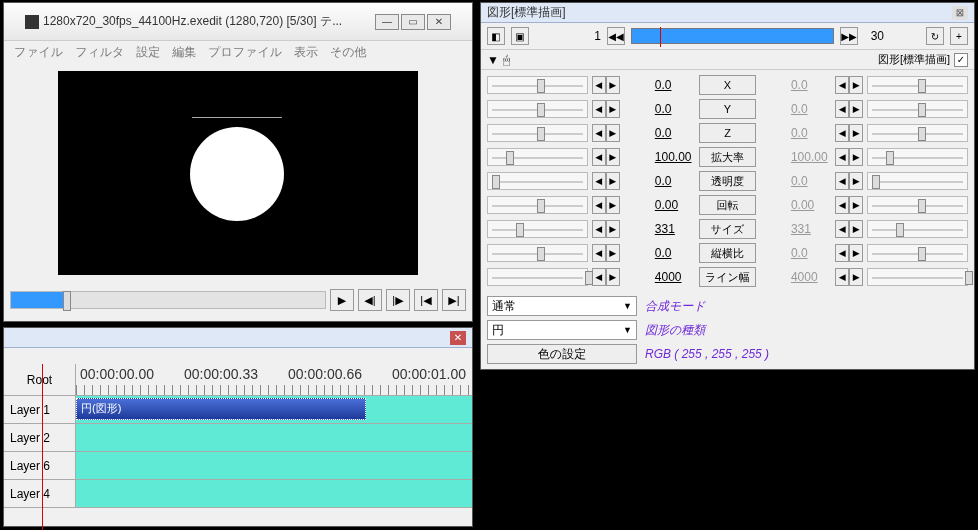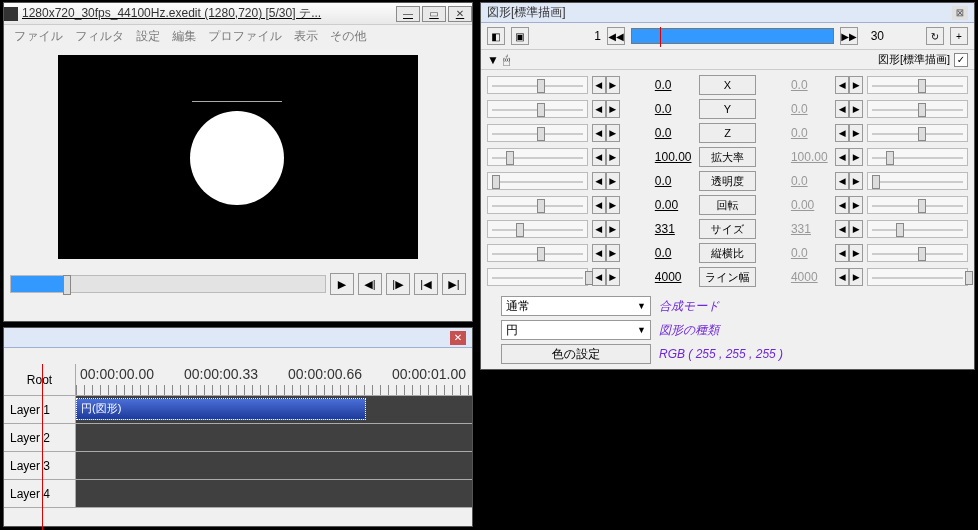--- a/index.html
+++ b/index.html
@@ -1,19 +1,19 @@
 <!DOCTYPE html>
 <html><head>
 <meta charset="utf-8">
 <style>
 * { box-sizing: border-box; margin: 0; padding: 0; font-family: "MS UI Gothic", sans-serif; font-size: 12px; }
 body { background: #000; width: 978px; height: 530px; position: relative; overflow: hidden; }
 
 .window { position: absolute; background: #f0f0f0; border: 1px solid #555; }
-.titlebar { height: 22px; background: linear-gradient(#fdfdfd,#e8e8e8); border-bottom: 1px solid #ccc; display: flex; align-items: center; padding: 0 0; text-decoration: underline; }
+.titlebar { height: 38px; background: linear-gradient(#fdfdfd,#e8e8e8); border-bottom: 1px solid #ccc; display: flex; align-items: center; padding: 0 21px; }
 .titlebar .icon { width: 14px; height: 14px; background: #333; margin-right: 4px; }
 .titlebar .title { flex: 1; white-space: nowrap; overflow: hidden; text-overflow: ellipsis; color: #333; }
 .winbtns { display: flex; gap: 2px; }
 .winbtn { width: 24px; height: 16px; border: 1px solid #8a8a8a; background: #e9e9e9; font-size: 10px; line-height: 14px; text-align: center; color: #444; cursor: pointer; }
 
 
 #win-preview { left: 3px; top: 2px; width: 470px; height: 320px; }
 .menubar { height: 22px; display: flex; align-items: center; gap: 12px; padding: 0 10px; color: #7a7a7a; }
 .menubar span { cursor: pointer; }
 .preview-area { background: #f0f0f0; padding: 8px 50px; }
@@ -31,21 +31,21 @@
 .tl-title { height: 20px; background: #dfe8f6; border-bottom: 1px solid #a0b0d0; display: flex; align-items: center; padding: 0 6px; color: #333; }
 .tl-close { width: 16px; height: 14px; background: #c75050; color: #fff; font-size: 10px; text-align: center; line-height: 14px; margin-left: auto; cursor: pointer; }
 .tl-body { display: flex; flex-direction: column; margin-top: 16px; }
 .tl-ruler { display: flex; height: 32px; border-bottom: 1px solid #aaa; }
 .tl-root { width: 72px; border-right: 1px solid #aaa; display: flex; align-items: center; justify-content: center; background: #f0f0f0; }
 .ruler-area { flex: 1; position: relative; background: #f0f0f0; overflow: hidden; }
 .ruler-tick { position: absolute; top: 2px; font-size: 14px; color: #333; }
 .ruler-marks { position: absolute; bottom: 0; left: 0; right: 0; height: 10px; background: repeating-linear-gradient(90deg,#888 0,#888 1px,transparent 1px,transparent 8px); }
 .tl-row { display: flex; height: 28px; border-bottom: 1px solid #aaa; }
 .tl-label { width: 72px; border-right: 1px solid #aaa; display: flex; align-items: center; padding-left: 6px; background: #f0f0f0; }
-.tl-track { flex: 1; position: relative; background: #404040; }
+.tl-track { flex: 1; position: relative; background: #5eead4; }
 .clip { position: absolute; left: 0; top: 2px; height: 22px; width: 290px; background: linear-gradient(#4a6fd8,#1e3a9a); border: 1px dotted #fff; color: #fff; padding: 2px 4px; font-size: 11px; }
 .playhead { position: absolute; left: 38px; top: 0; bottom: 0; width: 1px; background: #d00; }
 .tl-tracks { position: relative; }
 
 
 #win-prop { left: 480px; top: 2px; width: 495px; height: 368px; }
 .prop-title { height: 20px; background: #dfe8f6; border-bottom: 1px solid #a0b0d0; display: flex; align-items: center; padding: 0 6px; color: #333; }
 .prop-top { display: flex; align-items: center; padding: 4px 6px; gap: 6px; border-bottom: 1px solid #ccc; }
 .smallbtn { width: 18px; height: 18px; border: 1px solid #999; background: #eee; font-size: 10px; display: flex; align-items: center; justify-content: center; cursor: pointer; }
 .frameno { min-width: 20px; text-align: right; }
@@ -61,21 +61,21 @@
 .slider .st { position: absolute; top: 8px; left: 4px; right: 4px; height: 2px; background: #ccc; }
 .slider .sh { position: absolute; top: 2px; width: 8px; height: 14px; background: #ddd; border: 1px solid #888; }
 .slider.w1 { width: 110px; }
 .slider.w2 { width: 110px; }
 .arrowpair { display: flex; }
 .ab { width: 14px; height: 18px; border: 1px solid #999; background: #eee; font-size: 9px; display: flex; align-items: center; justify-content: center; cursor: pointer; }
 .val { width: 44px; text-align: left; text-decoration: underline; color: #000; margin-left: 31px; }
 .val.dim { color: #999; }
 .namebtn { width: 62px; height: 20px; border: 1px solid #999; background: #eee; text-align: center; line-height: 18px; cursor: pointer; font-size: 11px; }
 
-.prop-bottom { padding: 4px 20px; display: flex; flex-direction: column; gap: 4px; }
+.prop-bottom { padding: 4px 6px; display: flex; flex-direction: column; gap: 4px; }
 .brow { display: flex; align-items: center; gap: 8px; }
 .combo { flex: 0 0 150px; height: 20px; border: 1px solid #999; background: #fff; display: flex; align-items: center; padding: 0 4px; cursor: pointer; }
 .combo .dd { margin-left: auto; font-size: 9px; }
 .blabel { color: #6d28d9; font-style: italic; }
 .colorbtn { width: 150px; height: 20px; border: 1px solid #999; background: #eee; text-align: center; line-height: 18px; cursor: pointer; }
 </style>
 </head>
 <body>
 
 <div class="window" id="win-preview">
@@ -136,21 +136,21 @@
         <div class="tl-label">Layer 1</div>
         <div class="tl-track">
           <div class="clip">円(図形)</div>
         </div>
       </div>
       <div class="tl-row">
         <div class="tl-label">Layer 2</div>
         <div class="tl-track"></div>
       </div>
       <div class="tl-row">
-        <div class="tl-label">Layer 3</div>
+        <div class="tl-label">Layer 6</div>
         <div class="tl-track"></div>
       </div>
       <div class="tl-row">
         <div class="tl-label">Layer 4</div>
         <div class="tl-track"></div>
       </div>
       <div class="playhead" style="top:-32px;height:172px"></div>
     </div>
   </div>
 </div>

